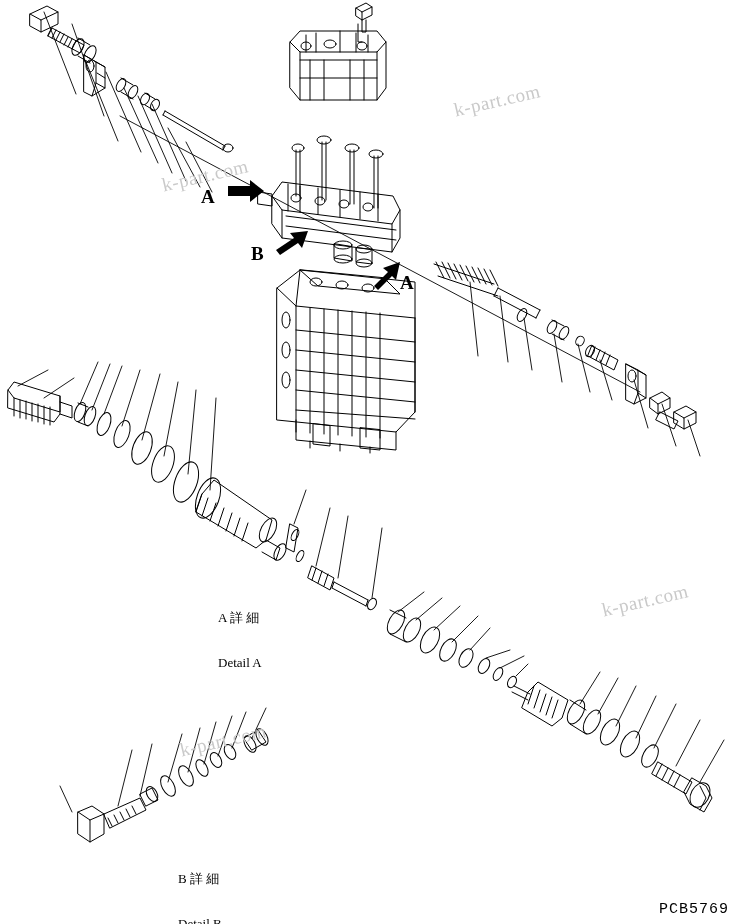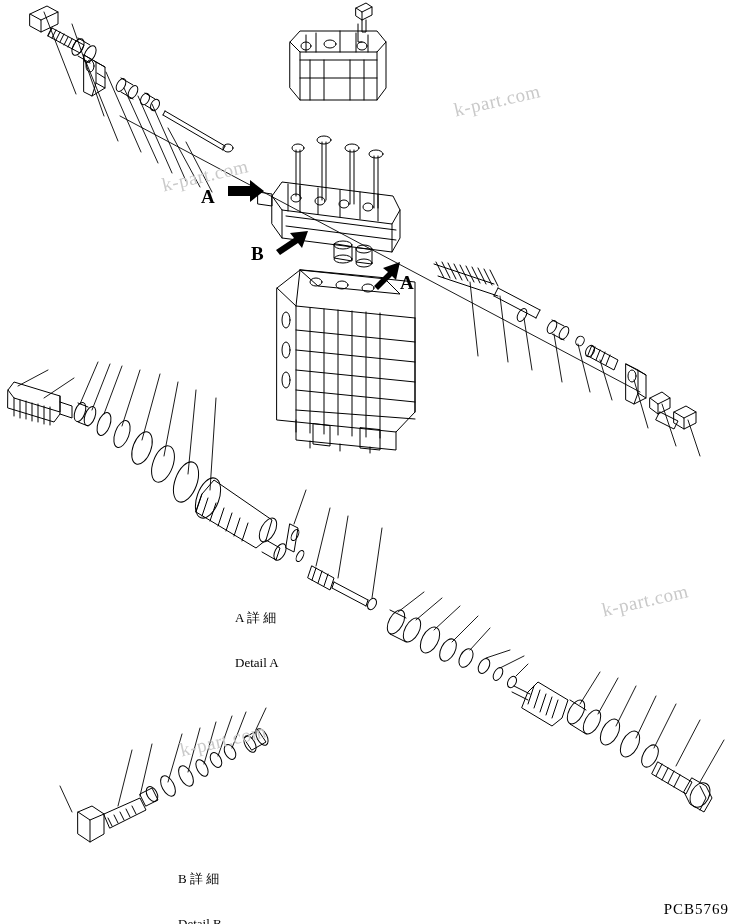--- a/index.html
+++ b/index.html
@@ -47,21 +47,21 @@
     font-family: "Liberation Serif", serif;
     font-size: 13px;
     color: #000;
     line-height: 15px;
     white-space: pre;
   }
   .part-code {
     position: absolute;
     right: 10px;
     bottom: 6px;
-    font-family: Liberation Serif, serif;
+    font-family: Liberation Mono, monospace;
     font-size: 15px;
     letter-spacing: 1px;
     color: #000;
   }
 </style>
 </head>
 <body>
 
 <div id="page">
 
@@ -400,21 +400,21 @@
 
   <div class="wm" style="left:452px; top:100px;">k-part.com</div>
   <div class="wm" style="left:160px; top:175px;">k-part.com</div>
   <div class="wm" style="left:600px; top:600px;">k-part.com</div>
   <div class="wm" style="left:178px; top:740px;">k-part.com</div>
 
   <div class="callout-letter" style="left:201px; top:186px;">A</div>
   <div class="callout-letter" style="left:251px; top:243px;">B</div>
   <div class="callout-letter" style="left:400px; top:272px;">A</div>
 
-  <div class="detail-label" style="left:218px; top:580px;margin-left:17px;">
+  <div class="detail-label" style="left:218px; top:580px;">
     <div>A 詳 細</div>
     <div>Detail A</div>
   </div>
   <div class="detail-label" style="left:178px; top:841px;">
     <div>B 詳 細</div>
     <div>Detail B</div>
   </div>
 
   <div class="part-code">PCB5769</div>
 

